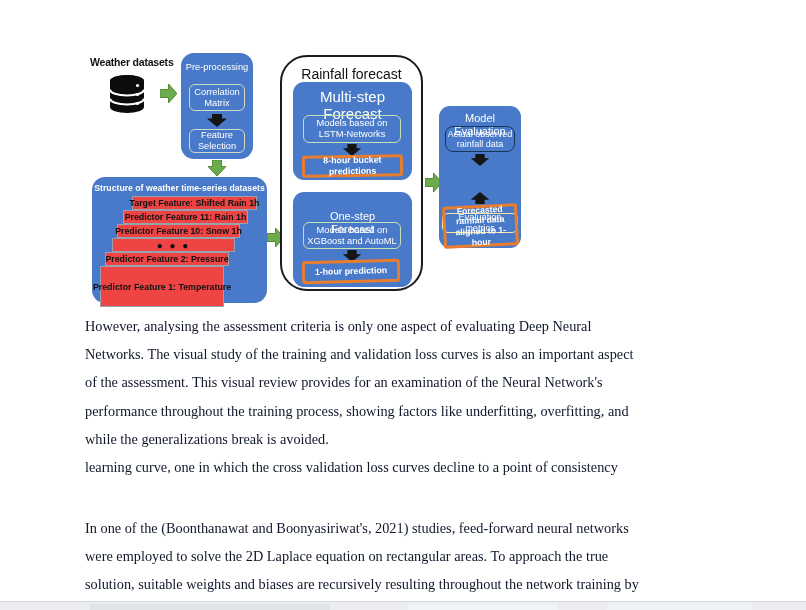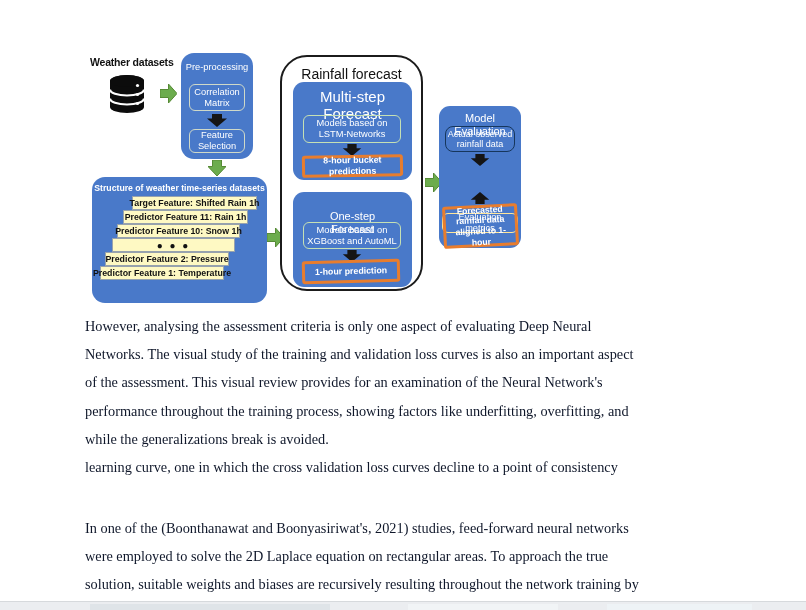--- a/index.html
+++ b/index.html
@@ -53,21 +53,21 @@
     display: flex;
     align-items: center;
     justify-content: center;
     text-align: center;
     white-space: pre-line;
     line-height: 1.25;
     font-size: 8.8px;
   }
   .card {
     position: absolute;
-    background: #fef9c3;
+    background: #ef4444;
     border: 1px solid #97a2ad;
     color: #111;
     font-weight: bold;
     font-size: 8.8px;
     display: flex;
     align-items: center;
     justify-content: center;
     white-space: nowrap;
   }
   .container-box {
@@ -139,21 +139,21 @@
       <polygon points="4.5,0 13.5,0 13.5,6.5 18,6.5 9,16 0,6.5 4.5,6.5" fill="#6cac4d" stroke="#568a35" stroke-width="1"></polygon>
     </svg>
 
     <div class="abs blue-box" style="left:92px;top:177px;width:175px;height:126px;">
       <div class="box-title" style="position:absolute;top:6px;font-size:8.7px;font-weight:bold;">Structure of weather time-series datasets</div>
       <div class="card" style="left:40px;top:19px;width:125px;height:14px;">Target Feature: Shifted Rain 1h</div>
       <div class="card" style="left:31px;top:33px;width:125px;height:14px;">Predictor Feature 11: Rain 1h</div>
       <div class="card" style="left:25px;top:47px;width:123px;height:14px;">Predictor Feature 10: Snow 1h</div>
       <div class="card" style="left:20px;top:61px;width:123px;height:14px;font-size:10px;letter-spacing:2px;">● ● ●</div>
       <div class="card" style="left:13px;top:75px;width:124px;height:14px;">Predictor Feature 2: Pressure</div>
-      <div class="card" style="left:8px;top:89px;width:124px;height:14px;">Predictor Feature 1: Temperature</div>
+      <div class="card" style="left:8px;top:89px;width:124px;height:41px;">Predictor Feature 1: Temperature</div>
     </div>
 
     <svg class="abs arrow" style="left:267px;top:228px;" width="17" height="19" viewBox="0 0 17 19">
       <polygon points="0,5.5 8.5,5.5 8.5,0 17,9.5 8.5,19 8.5,13.5 0,13.5" fill="#6cac4d" stroke="#568a35" stroke-width="1"></polygon>
     </svg>
 
     <div class="abs container-box" style="left:280px;top:55px;width:143px;height:236px;">
       <div class="abs" style="left:0;top:9px;width:100%;text-align:center;font-size:14px;color:#111;">Rainfall forecast models</div>
 
       <div class="abs blue-box" style="left:11px;top:25px;width:119px;height:98px;border-radius:11px;">

